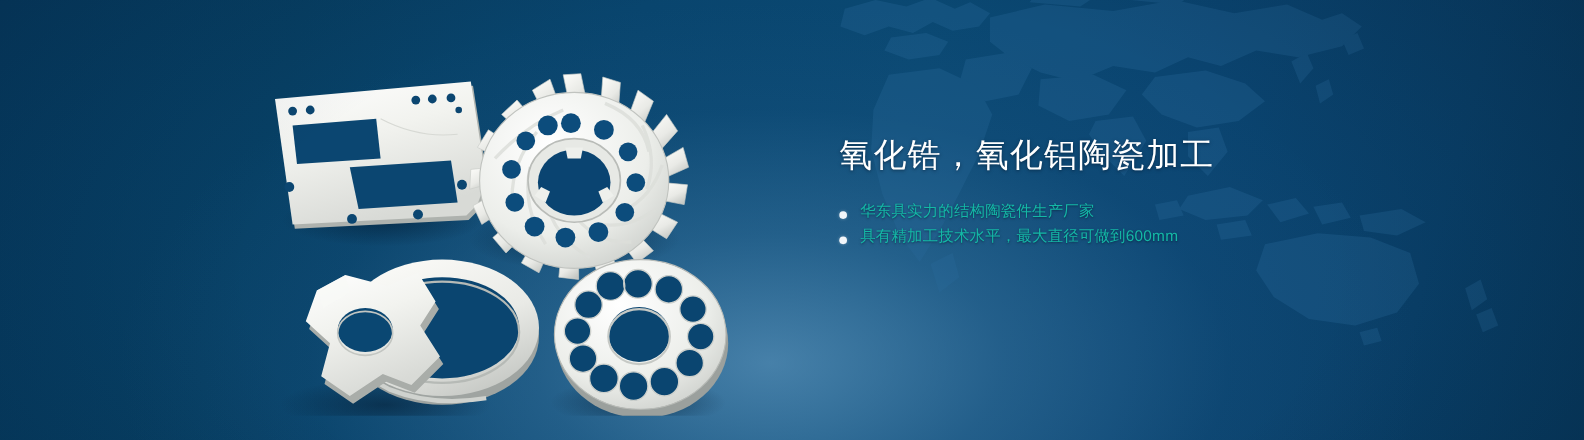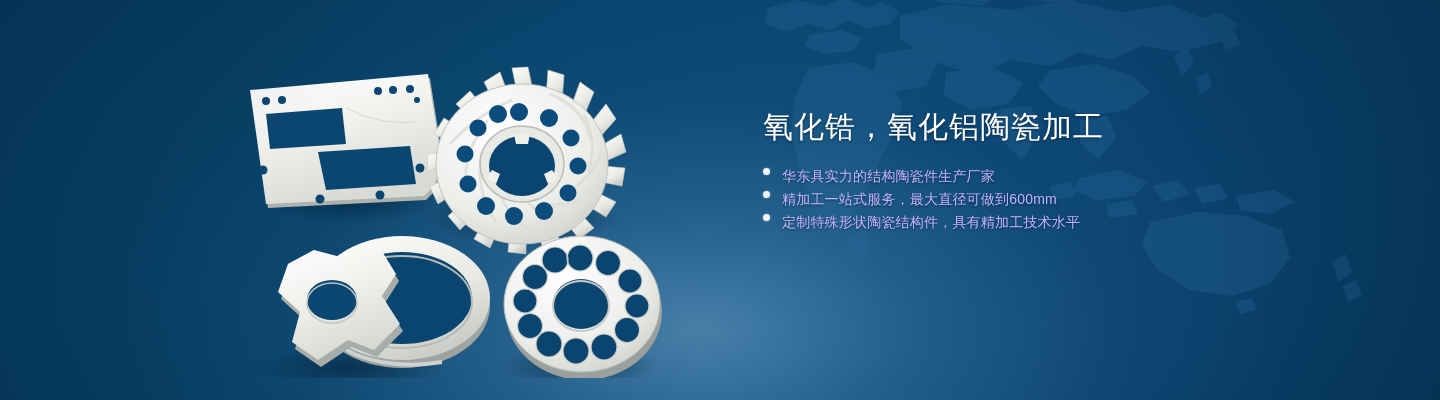--- a/index.html
+++ b/index.html
@@ -80,34 +80,34 @@
     left: 763px;
     top: 108px;
     width: 620px;
   }
   .headline {
     font-size: 30px;
     line-height: 38px;
     letter-spacing: 1px;
     color: #ffffff;
     font-weight: 400;
-    margin: 0 0 22px 0;
+    margin: 15px 0 22px 0;
     text-shadow: 0 1px 3px rgba(0,16,34,0.55);
     white-space: nowrap;
   }
   .bullets {
     list-style: none;
     margin: 0;
     padding: 0;
   }
   .bullets li {
     display: flex;
-    align-items: flex-start;
+    align-items: flex-end;
     margin-bottom: 7px;
-    color: #c4b5fd;
+    color: #14b8a6;
     font-size: 14px;
     line-height: 16px;
     letter-spacing: 0.2px;
     text-shadow: 0 1px 2px rgba(0,14,30,0.55);
     white-space: nowrap;
   }
   .bullets li:last-child { margin-bottom: 0; }
   .dot {
     flex: 0 0 auto;
     width: 7px;
@@ -344,22 +344,18 @@
 
   <div class="copy">
     <h1 class="headline">氧化锆，氧化铝陶瓷加工</h1>
     <ul class="bullets">
       <li>
         <span class="dot"></span>
         <span>华东具实力的结构陶瓷件生产厂家</span>
       </li>
       <li>
         <span class="dot"></span>
-        <span>精加工一站式服务，最大直径可做到600mm</span>
-      </li>
-      <li>
-        <span class="dot"></span>
-        <span>定制特殊形状陶瓷结构件，具有精加工技术水平</span>
+        <span>具有精加工技术水平，最大直径可做到600mm</span>
       </li>
     </ul>
   </div>
 
 </div>
 
 </body></html>

